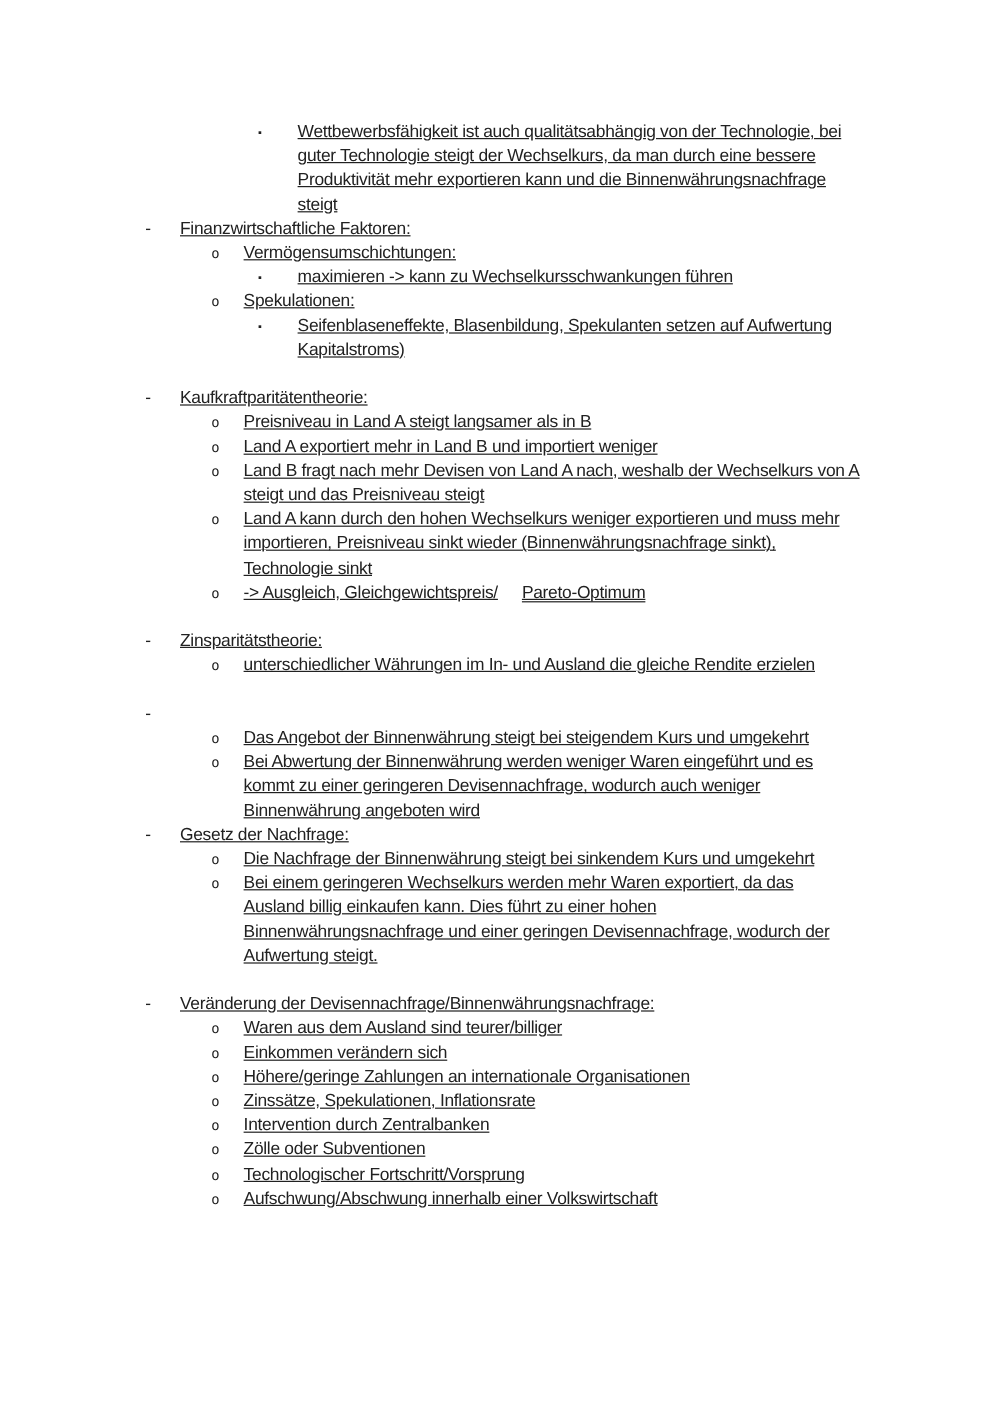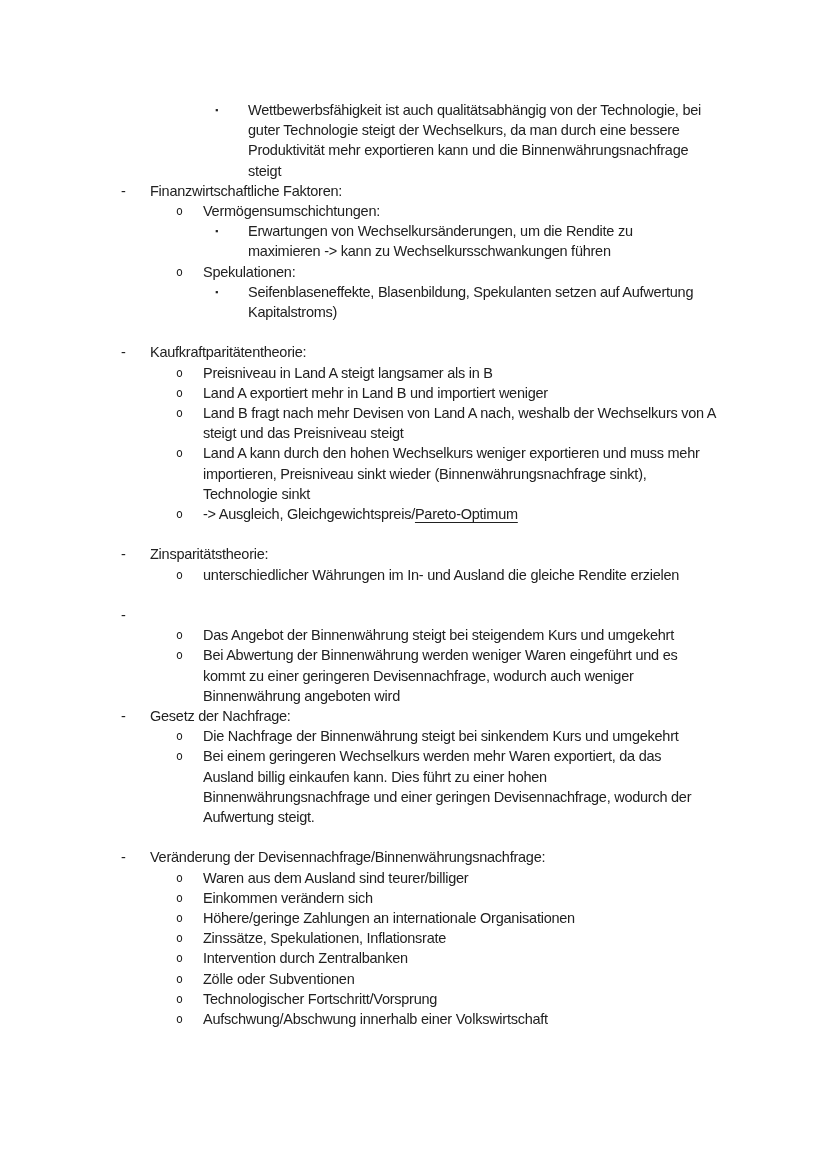--- a/index.html
+++ b/index.html
@@ -32,26 +32,27 @@
   }
   
   .level1 { padding-left: 121px; }
   .level1 .marker { width: 29px; font-size: 14.5px; }
   
   .level2 { padding-left: 176px; }
   .level2 .marker { width: 27px; font-family: "DejaVu Sans Mono", "Liberation Mono", monospace; font-size: 11.5px; }
   
   .level3 { padding-left: 215px; }
   .level3 .marker { width: 33px; font-size: 9px; }
-  .text { flex: 1 1 auto; }
+  .text { flex: 1 1 auto; text-decoration: underline; }
   .line { white-space: pre; }
   .underline {
     text-decoration: underline;
     text-decoration-thickness: 1.2px;
     text-underline-offset: 2.5px;
+    margin-left: 20px;
   }
 </style>
 </head>
 <body>
 
 <div class="doc-page">
   <div>
       <div class="item level3">
         <span class="marker">▪</span>
         <div class="text">
@@ -69,21 +70,20 @@
       </div>
       <div class="item level2">
         <span class="marker">o</span>
         <div class="text">
           <div class="line"><span>Vermögensumschichtungen:</span></div>
         </div>
       </div>
       <div class="item level3">
         <span class="marker">▪</span>
         <div class="text">
-          <div class="line"><span>Erwartungen von Wechselkursänderungen, um die Rendite zu</span></div>
           <div class="line"><span>maximieren -&gt; kann zu Wechselkursschwankungen führen</span></div>
         </div>
       </div>
       <div class="item level2">
         <span class="marker">o</span>
         <div class="text">
           <div class="line"><span>Spekulationen:</span></div>
         </div>
       </div>
       <div class="item level3">

